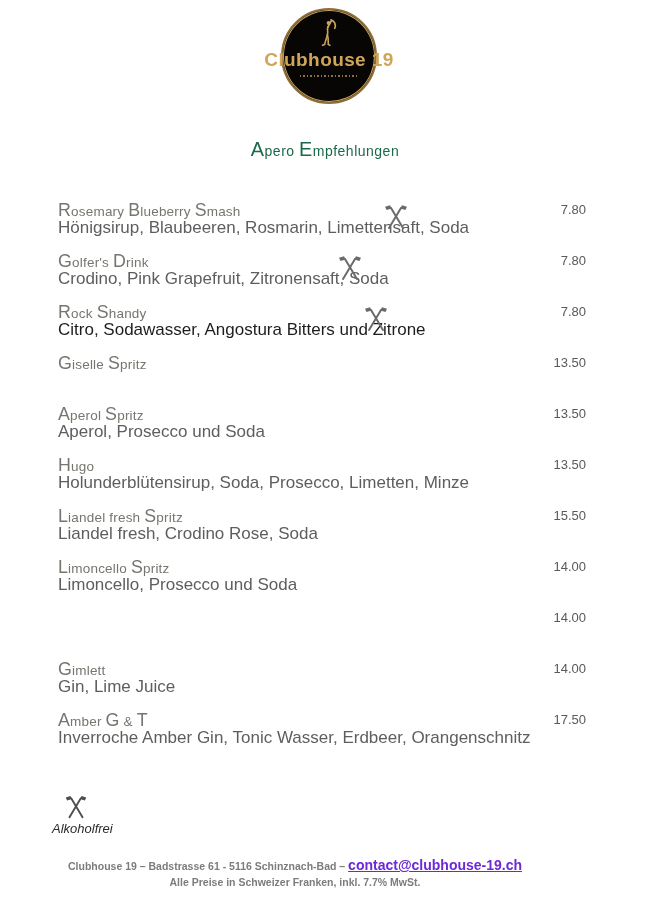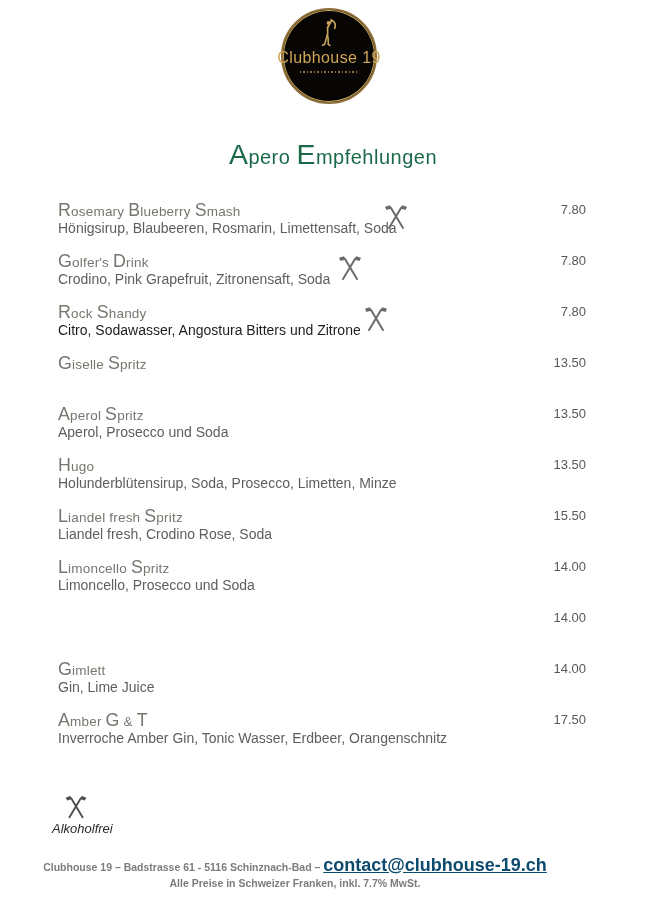--- a/index.html
+++ b/index.html
@@ -12,64 +12,64 @@
   
   .logo {
     position:absolute; top:8px; left:281px; width:96px; height:96px;
     border-radius:50%; background:#080604; border:2px solid #8d6f3c;
     box-sizing:border-box; display:flex; flex-direction:column;
     align-items:center; justify-content:flex-start;
     box-shadow:0 0 0 1px #c9a45c inset;
   }
   .golfer-svg { width:34px; height:34px; margin-top:7px; }
   .logo-name {
-    color:#cfa558; font-size:16px; font-weight:normal; letter-spacing:.4px;
+    color:#cfa558; font-size:19px; font-weight:bold; letter-spacing:.4px;
     margin-top:-2px; white-space:nowrap;
   }
   .logo-tagline {
     width:58px; height:2px; margin-top:4px;
     background:repeating-linear-gradient(90deg,#8d713f 0 1.5px, transparent 1.5px 3.5px);
   }
 
   
   .title {
-    position:absolute; top:138px; left:64px; width:538px;
-    text-align:center; color:#1a6a4a; font-size:20px; font-weight:normal;
+    position:absolute; top:138px; left:56px; width:538px;
+    text-align:center; color:#1a6a4a; font-size:14px; font-weight:normal;
     letter-spacing:.5px; margin:0;
   }
   .title .cap { font-size:1.42em; }
 
   
   .menu { position:absolute; top:200px; left:58px; width:538px; }
   .menu-item { position:relative; height:36px; margin-bottom:15px; }
   .item-name {
     font-size:13.5px; color:#76756e; line-height:20px; height:20px;
     letter-spacing:.2px; white-space:nowrap;
   }
   .item-name .cap { font-size:1.32em; }
-  .item-desc { font-size:14px; color:#5e5e5e; line-height:16px; white-space:nowrap; }
+  .item-desc { font-size:17px; color:#5e5e5e; line-height:16px; white-space:nowrap; }
   .item-desc.dark { color:#1d1d1d; }
   .item-price { position:absolute; right:10px; top:0; font-size:13px; color:#595959; line-height:20px; }
   .club-icon { position:absolute; top:1px; width:30px; height:30px; }
   .icon-pos-0 { left:323px; }
   .icon-pos-1 { left:277px; }
   .icon-pos-2 { left:303px; }
 
   
   .legend { position:absolute; left:52px; top:792px; }
   .legend .club-icon-legend { width:28px; height:28px; margin-left:10px; display:block; }
   .legend-label { font-size:13px; color:#2a2a2a; margin-top:1px;font-style:italic; }
 
   
   .footer {
     position:absolute; top:857px; left:0; width:590px; text-align:center;
     color:#7c7c7c; font-weight:bold;
   }
   .footer-line1 { font-size:10.5px; line-height:16px; }
-  .footer-email { font-size:18px; color:#0c4a6e; text-decoration:underline; font-weight:bold; }
+  .footer-email { font-size:14px; color:#6d28d9; text-decoration:underline; font-weight:bold; }
   .footer-line2 { font-size:10.5px; line-height:16px; }
 </style>
 </head>
 <body>
 
 <div>
 
   <div class="logo">
     <svg class="golfer-svg" viewBox="0 0 36 36">
       <g stroke="#c9a45c" fill="none" stroke-width="1.7" stroke-linecap="round">

